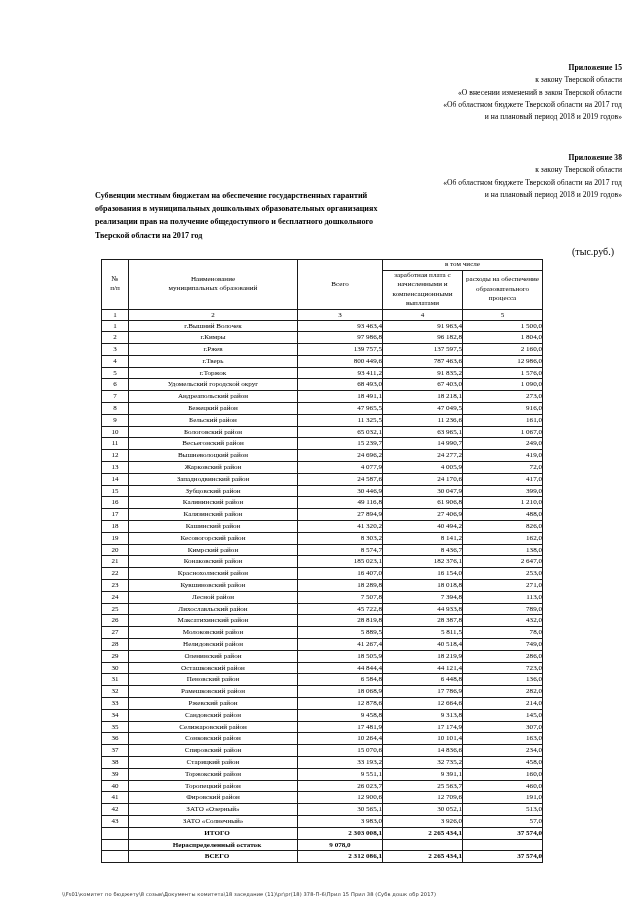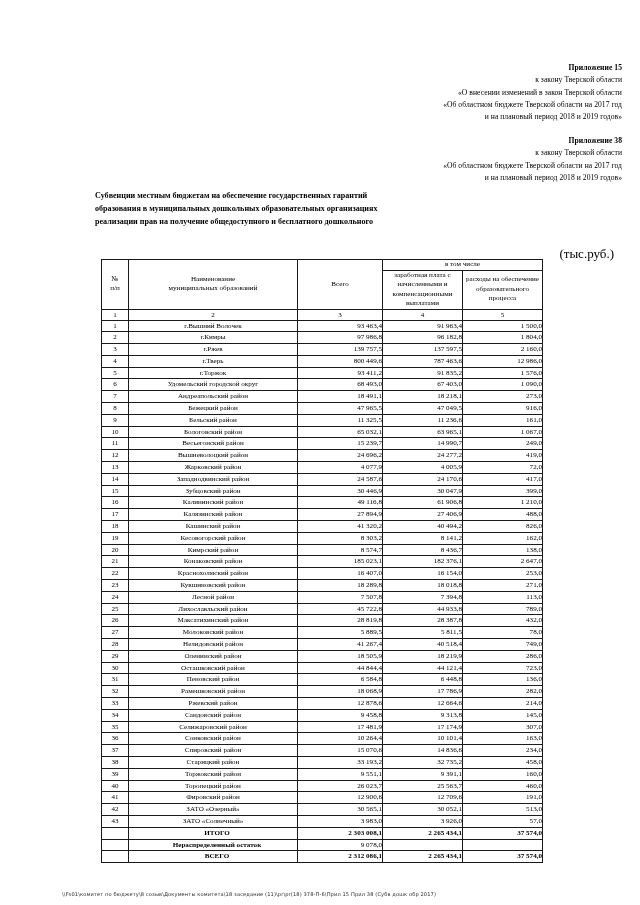--- a/index.html
+++ b/index.html
@@ -27,21 +27,21 @@
   .appendix-block {
     position: absolute;
     right: 18px;
     width: 330px;
     text-align: right;
     font-size: 7.6px;
     line-height: 1.62;
     letter-spacing: 0.05px;
   }
   #appendix-1 { top: 62px; }
-  #appendix-2 { top: 135px; }
+  #appendix-2 { top: 152px; }
   .appendix-title {
     font-weight: bold;
     display: block;
   }
   .appendix-line { display: block; }
 
   
   .doc-title {
     position: absolute;
     top: 189px;
@@ -52,21 +52,21 @@
     font-size: 8.1px;
     line-height: 1.63;
   }
   .doc-title span { display: block; }
 
   
   .units-note {
     position: absolute;
     top: 246px;
     right: 26px;
-    font-size: 13px;
+    font-size: 10px;
   }
 
   
   .table-wrap {
     position: absolute;
     top: 259px;
     left: 101px;
     width: 442px;
   }
   table.budget {
@@ -127,21 +127,22 @@
   tr.grand-row td {
     font-weight: bold;
   }
   tr.total-row td.c-name,
   tr.grand-row td.c-name,
   tr.remainder-row td.c-name {
     font-weight: bold;
     padding-left: 8px;
   }
   tr.remainder-row td.c-val {
-    font-weight: normal;
+    font-weight: bold;
+    text-align: center;
   }
 
   
   .footer-path {
     position: absolute;
     left: 62px;
     bottom: 8px;
     font-family: "DejaVu Sans", "Liberation Sans", sans-serif;
     font-size: 5.1px;
     color: #2b2b2b;
@@ -166,20 +167,21 @@
     <span class="appendix-title">Приложение 38</span>
     <span class="appendix-line">к закону Тверской области</span>
     <span class="appendix-line">«Об областном бюджете Тверской области  на 2017 год</span>
     <span class="appendix-line">и на плановый период 2018 и 2019 годов»</span>
   </div>
 
   <div class="doc-title">
     <span>Субвенции местным бюджетам на обеспечение государственных гарантий</span>
     <span>образования в муниципальных дошкольных образовательных организациях</span>
     <span>реализации прав на получение общедоступного и бесплатного дошкольного</span>
+    <span>Тверской области на 2017 год</span>
   </div>
 
   <div class="units-note">(тыс.руб.)</div>
 
   <div class="table-wrap">
     <table class="budget">
       <thead>
         <tr>
           <th class="h-num" rowspan="2">
             <span class="th-multiline">№</span>

